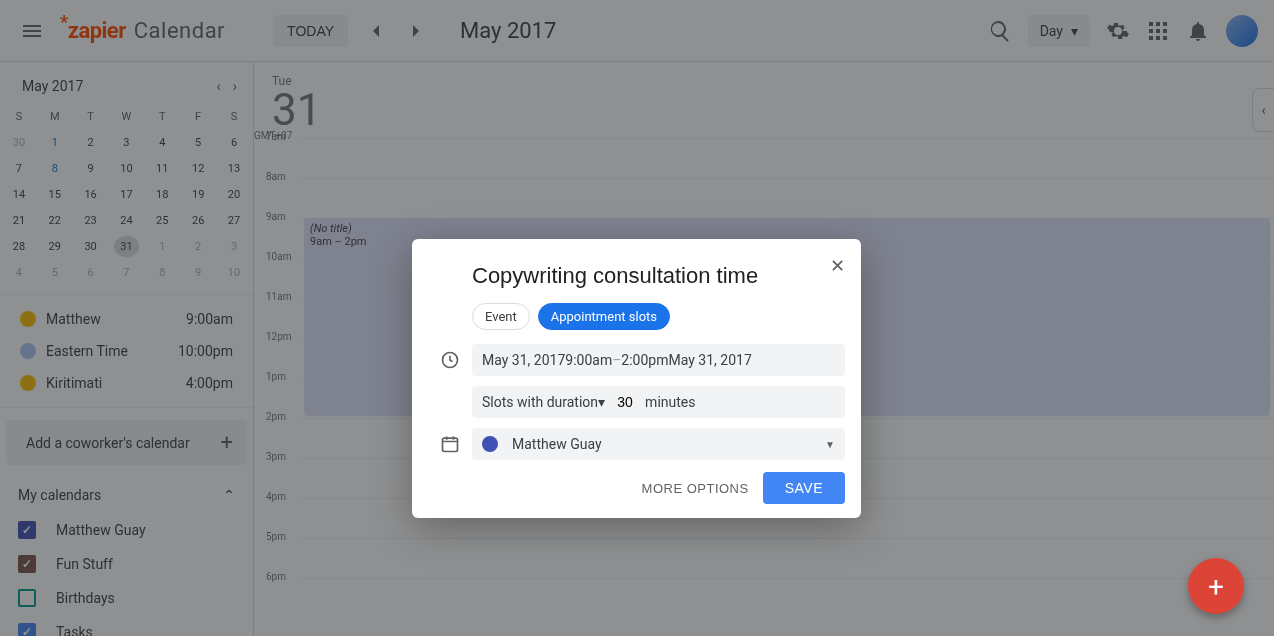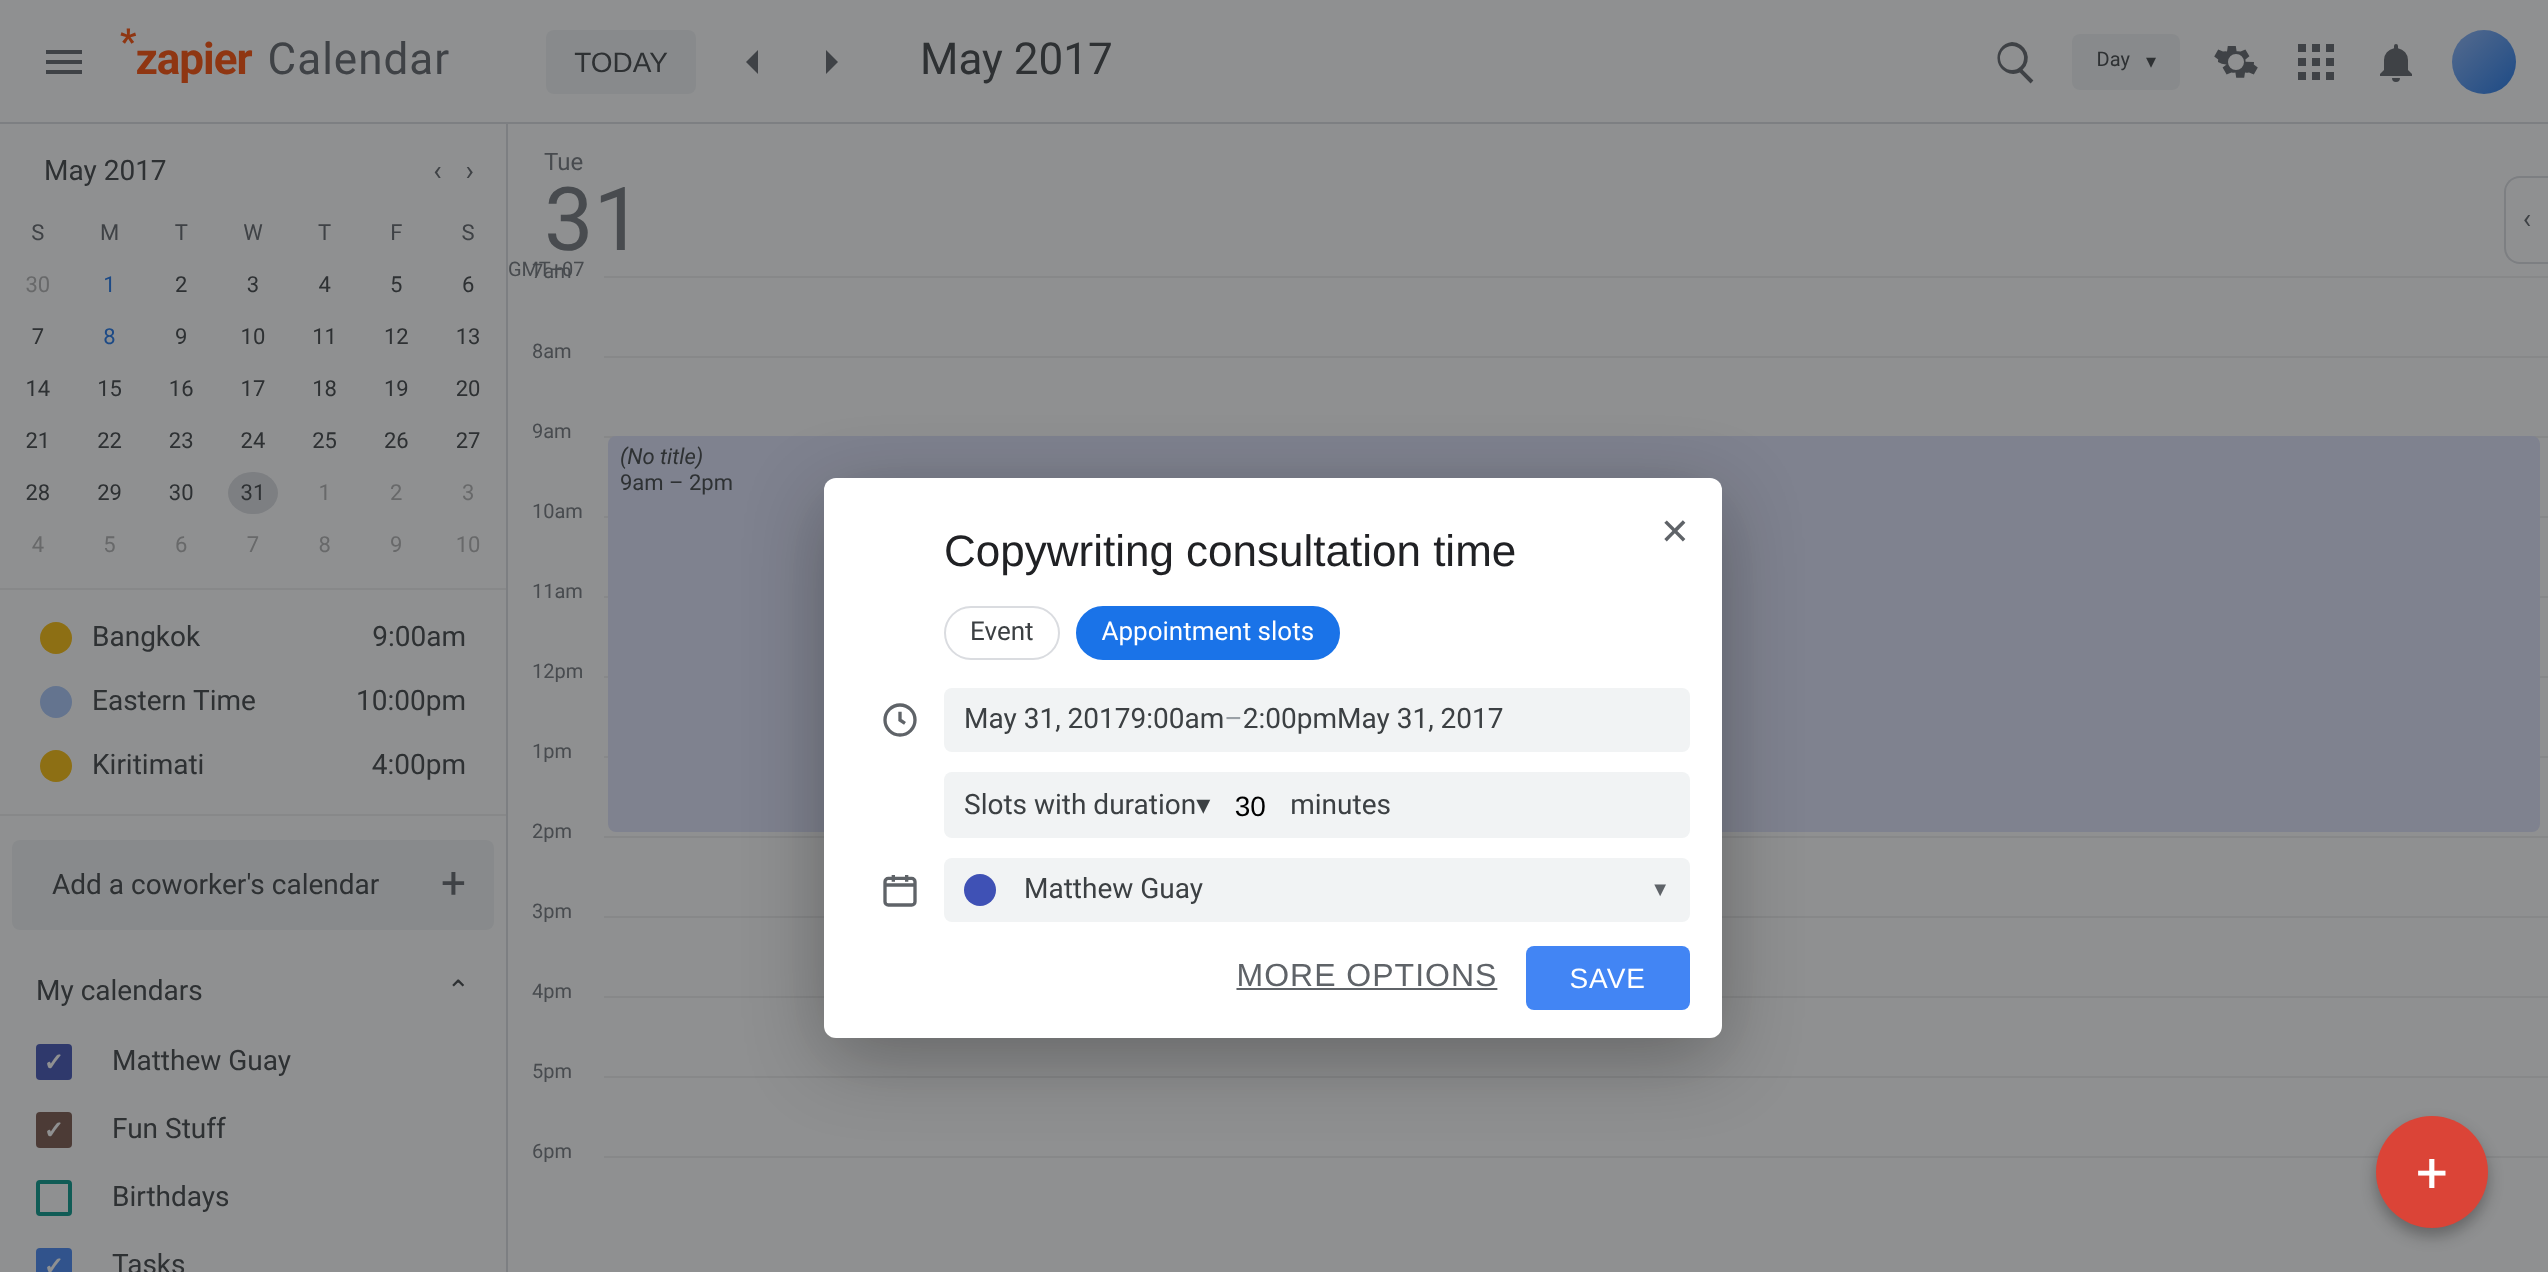--- a/index.html
+++ b/index.html
@@ -9,21 +9,21 @@
 
 .header{height:62px;display:flex;align-items:center;padding:0 16px 0 12px;border-bottom:1px solid #dadce0;background:#fff;}
 .icon-btn{width:40px;height:40px;border-radius:50%;display:flex;align-items:center;justify-content:center;color:#5f6368;cursor:pointer;}
 .icon-btn svg{width:24px;height:24px;}
 .logo{display:flex;align-items:center;margin-left:8px;margin-right:48px;}
 .logo-text{color:#5f6368;font-size:22px;font-weight:400;letter-spacing:0.5px;margin-left:8px;}
 .today-btn{background:#f1f3f4;border:none;padding:8px 14px;border-radius:4px;font-size:14px;color:#3c4043;font-weight:500;cursor:pointer;margin-right:8px;}
 .nav-arrows{display:flex;align-items:center;}
 .current-month{font-size:22px;color:#3c4043;margin-left:24px;}
 .header-spacer{flex:1;}
-.view-select{background:#f1f3f4;border:none;padding:8px 12px;border-radius:4px;font-size:10px;color:#3c4043;display:flex;align-items:center;gap:8px;margin:0 8px;cursor:pointer;}
+.view-select{background:#f1f3f4;border:none;padding:8px 12px;border-radius:4px;font-size:14px;color:#3c4043;display:flex;align-items:center;gap:8px;margin:0 8px;cursor:pointer;}
 .avatar{width:32px;height:32px;border-radius:50%;background:linear-gradient(135deg,#8ab4f8,#1a73e8);margin-left:8px;}
 
 
 .body{display:flex;height:calc(100% - 62px);}
 .sidebar{width:254px;min-width:254px;border-right:1px solid #dadce0;padding:12px 0;overflow-y:auto;}
 .mini-header{display:flex;align-items:center;justify-content:space-between;padding:4px 16px 8px 22px;font-size:14px;color:#3c4043;}
 .mini-nav{display:flex;gap:12px;color:#5f6368;}
 .mini-cal{width:100%;font-size:11px;color:#5f6368;margin-bottom:8px;}
 .mini-cal th,.mini-cal td{width:30px;height:24px;text-align:center;font-weight:400;}
 .mini-cal td{cursor:pointer;color:#3c4043;}
@@ -74,21 +74,21 @@
 .pill.outline{background:#fff;border:1px solid #dadce0;color:#3c4043;}
 .pill.active{background:#1a73e8;color:#fff;border:1px solid #1a73e8;}
 .row{display:flex;align-items:center;margin-bottom:10px;}
 .row-icon{width:44px;display:flex;justify-content:center;color:#5f6368;}
 .field-bar{flex:1;background:#f1f3f4;border-radius:4px;padding:8px 10px;display:flex;align-items:center;gap:0;font-size:14px;color:#3c4043;}
 .sep{color:#9aa0a6;}
 .dur-input{width:40px;border:none;background:transparent;text-align:center;font-size:14px;}
 .cal-dot{width:16px;height:16px;border-radius:50%;background:#3f51b5;margin-right:14px;}
 .caret{margin-left:auto;color:#5f6368;font-size:10px;}
 .actions{display:flex;justify-content:flex-end;align-items:center;gap:14px;margin-top:12px;}
-.more-btn{color:#5f6368;font-size:16px;font-weight:500;letter-spacing:0.5px;background:none;border:none;cursor:pointer;text-decoration:underline;}
+.more-btn{color:#5f6368;font-size:13px;font-weight:500;letter-spacing:0.5px;background:none;border:none;cursor:pointer;}
 .save-btn{background:#4285f4;color:#fff;border:none;padding:8px 22px;border-radius:4px;font-size:14px;font-weight:500;letter-spacing:0.5px;cursor:pointer;}
 
 
 .zapier{font-weight:700;font-size:22px;color:#ff4a00;letter-spacing:-0.5px;position:relative;padding-left:0;}
 .zapier-dot{color:#ff4a00;font-size:18px;position:relative;top:-10px;}
 </style>
 </head>
 <body>
 
 <div class="header">
@@ -226,21 +226,21 @@
             <td class="mute">8</td>
             <td class="mute">9</td>
             <td class="mute">10</td>
           </tr>
         </tbody>
     </table>
 
     <div class="clocks" id="clocks">
         <div class="clock-row">
           <span class="clock-icon clock-sun"></span>
-          <span>Bangkok</span>
+          <span>Matthew</span>
           <span class="time">9:00am</span>
         </div>
         <div class="clock-row">
           <span class="clock-icon clock-moon"></span>
           <span>Eastern Time</span>
           <span class="time">10:00pm</span>
         </div>
         <div class="clock-row">
           <span class="clock-icon clock-sun"></span>
           <span>Kiritimati</span>

